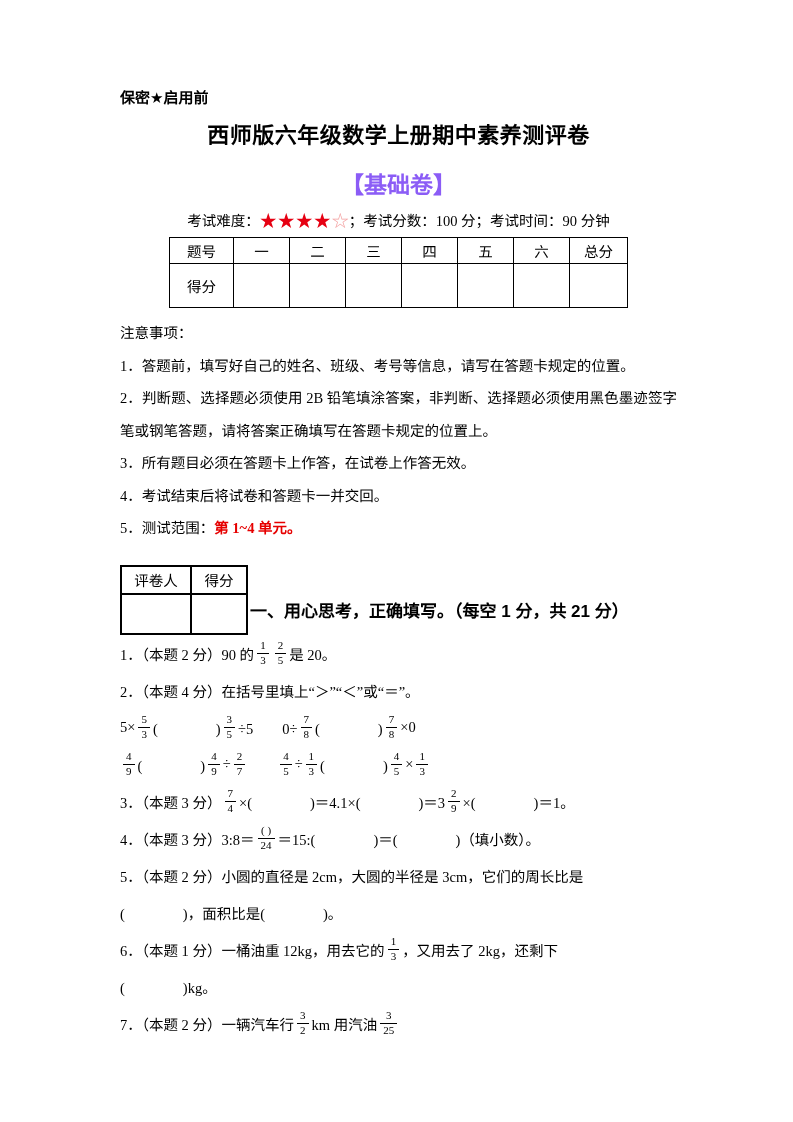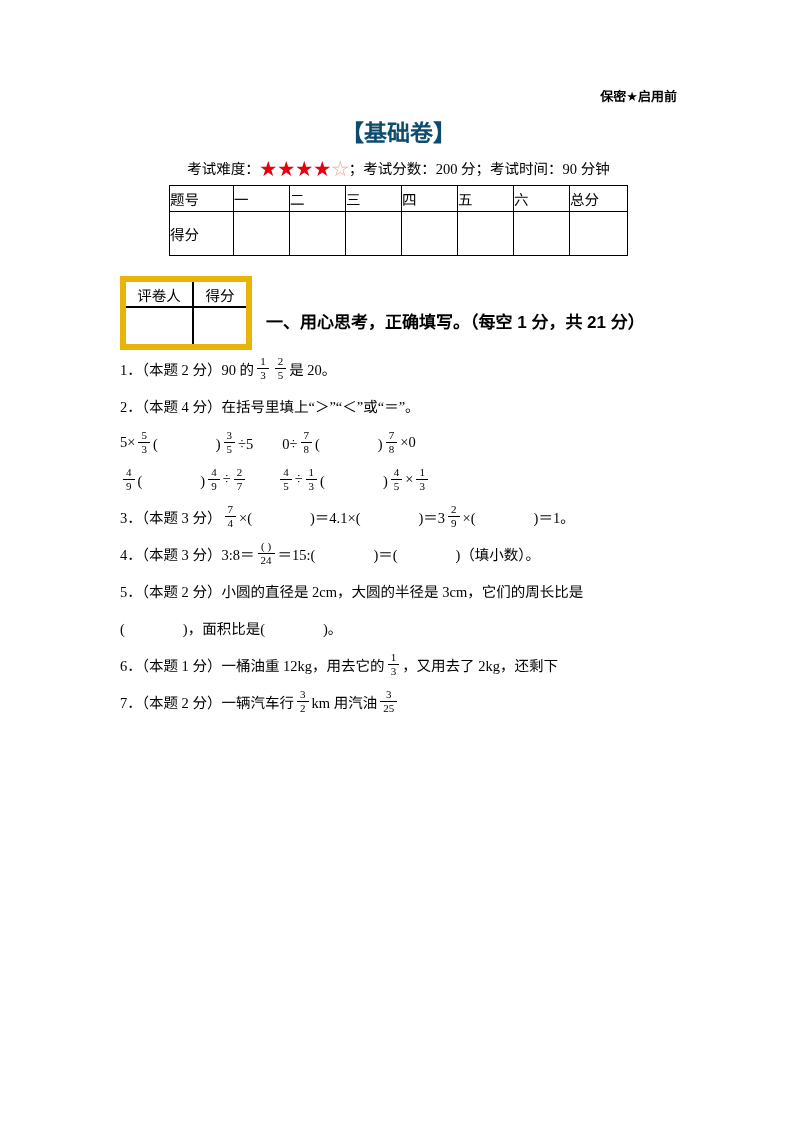--- a/index.html
+++ b/index.html
@@ -8,61 +8,61 @@
     width: 793px; height: 1122px;
     font-family: "Liberation Serif", "DejaVu Serif", serif;
     font-size: 14.5px; color: #000;
     position: relative; overflow: hidden;
   }
   .page { width: 793px; height: 1122px; background: #fff; }
   .content { padding: 86px 116px 0 120px; }
 
   .classified {
     font-family: "Liberation Sans", "DejaVu Sans", sans-serif;
-    font-weight: bold; font-size: 13px; text-align: right;
+    font-weight: bold; font-size: 15px;
   }
   .title {
     text-align: center; margin-top: 10px;
     font-family: "Liberation Sans", "DejaVu Sans", sans-serif;
     font-size: 22px; font-weight: bold; letter-spacing: 0.5px;
   }
   .subtitle {
-    text-align: center; margin-top: 9px;
-    font-family: "Liberation Sans", "DejaVu Sans", sans-serif;
-    font-size: 23px; font-weight: bold; color: #0c4a6e;
+    text-align: center; margin-top: 17px;
+    font-family: "Liberation Sans", "DejaVu Sans", sans-serif;
+    font-size: 23px; font-weight: bold; color: #8b5cf6;
   }
   .meta { text-align: center; margin-top: 7px; }
   .stars { color: #e60012; font-size: 17px; letter-spacing: 1px; vertical-align: -1px; }
   .star-empty { color: #f3a0a0; letter-spacing: 0; }
 
   table { border-collapse: collapse; }
   .score-table { margin: 5px auto 0 auto; }
   .score-table td {
-    border: 1px solid #000; vertical-align: middle;
+    border: 1px solid #000; text-align: center; vertical-align: middle;
   }
   .score-table .hdr td { height: 26px; }
   .score-table .val td { height: 44px; }
   .score-table td.c0 { width: 64px; }
   .score-table td.cn { width: 56px; }
   .score-table td.c7 { width: 58px; }
 
   .notes { margin-top: 9px; line-height: 32.5px; }
   .notes p { text-align: justify; }
   .red-bold { color: #e60000; font-weight: bold; }
 
   .grader-row { display: flex; align-items: flex-start; margin-top: 20px; }
-  .grader-box { border: 6px solid #eab308; }
+  .grader-box { border: 2px solid #eab308; }
   .grader-box td { border: 2px solid #000; text-align: center; vertical-align: middle; }
   .grader-box .g0 { width: 70px; height: 28px; }
   .grader-box .g1 { width: 56px; height: 28px; }
   .grader-box .ge { height: 40px; }
   .section-heading {
     font-family: "Liberation Sans", "DejaVu Sans", sans-serif;
     font-weight: bold; font-size: 17px;
-    margin: 32px 0 0 14px;
+    margin: 32px 0 0 2px;
   }
 
   .questions { }
   .q-line {
     display: flex; align-items: center;
     min-height: 37px; white-space: nowrap;
   }
   .frac { display: inline-block; text-align: center; vertical-align: middle; margin: 0 3px; }
   .frac .num, .frac .den {
     display: block; font-size: 11px; line-height: 1.2; padding: 0 3px;
@@ -71,24 +71,25 @@
   .frac .den { border-top: 1px solid #000; }
 </style>
 </head>
 <body>
 
 <div class="page">
   <div class="content">
 
     <div class="classified">保密★启用前</div>
 
+    <div class="title"><span>西师版</span><span>六年级数学上册期中素养测评卷</span></div>
 
     <div class="subtitle">【基础卷】</div>
 
-    <div class="meta"><span>考试难度：</span><span class="stars">★★★★</span><span class="stars star-empty">☆</span><span>；考试分数：200 分；考试时间：90 分钟</span></div>
+    <div class="meta"><span>考试难度：</span><span class="stars">★★★★</span><span class="stars star-empty">☆</span><span>；考试分数：100 分；考试时间：90 分钟</span></div>
 
     <table class="score-table">
       <tbody>
           <tr class="hdr">
         <td class="c0">题号</td>
         <td class="cn">一</td>
         <td class="cn">二</td>
         <td class="cn">三</td>
         <td class="cn">四</td>
         <td class="cn">五</td>
@@ -101,20 +102,28 @@
         <td class="cn"></td>
         <td class="cn"></td>
         <td class="cn"></td>
         <td class="cn"></td>
         <td class="cn"></td>
         <td class="c7"></td>
       </tr>
     </tbody>
       </table>
 
+    <div class="notes">
+      <p>注意事项：</p>
+      <p>1．答题前，填写好自己的姓名、班级、考号等信息，请写在答题卡规定的位置。</p>
+      <p>2．判断题、选择题必须使用 2B 铅笔填涂答案，非判断、选择题必须使用黑色墨迹签字笔或钢笔答题，请将答案正确填写在答题卡规定的位置上。</p>
+      <p>3．所有题目必须在答题卡上作答，在试卷上作答无效。</p>
+      <p>4．考试结束后将试卷和答题卡一并交回。</p>
+      <p><span>5．测试范围：</span><span class="red-bold">第 1~4 单元。</span></p>
+    </div>
 
     <div class="grader-row">
       <table class="grader-box">
         <tbody>
             <tr>
           <td class="g0">评卷人</td>
           <td class="g1">得分</td>
         </tr>
         <tr>
           <td class="g0 ge"></td>
@@ -229,20 +238,23 @@
         </div>
       <div class="q-line">
           <span>6．（本题 1 分）一桶油重 12kg，用去它的</span>
           <span class="frac">
             <span class="num">1</span>
             <span class="den">3</span>
           </span>
           <span>，又用去了 2kg，还剩下</span>
         </div>
       <div class="q-line">
+          <span>(　　　　)kg。</span>
+        </div>
+      <div class="q-line">
           <span>7．（本题 2 分）一辆汽车行</span>
           <span class="frac">
             <span class="num">3</span>
             <span class="den">2</span>
           </span>
           <span>km 用汽油</span>
           <span class="frac">
             <span class="num">3</span>
             <span class="den">25</span>
           </span>

